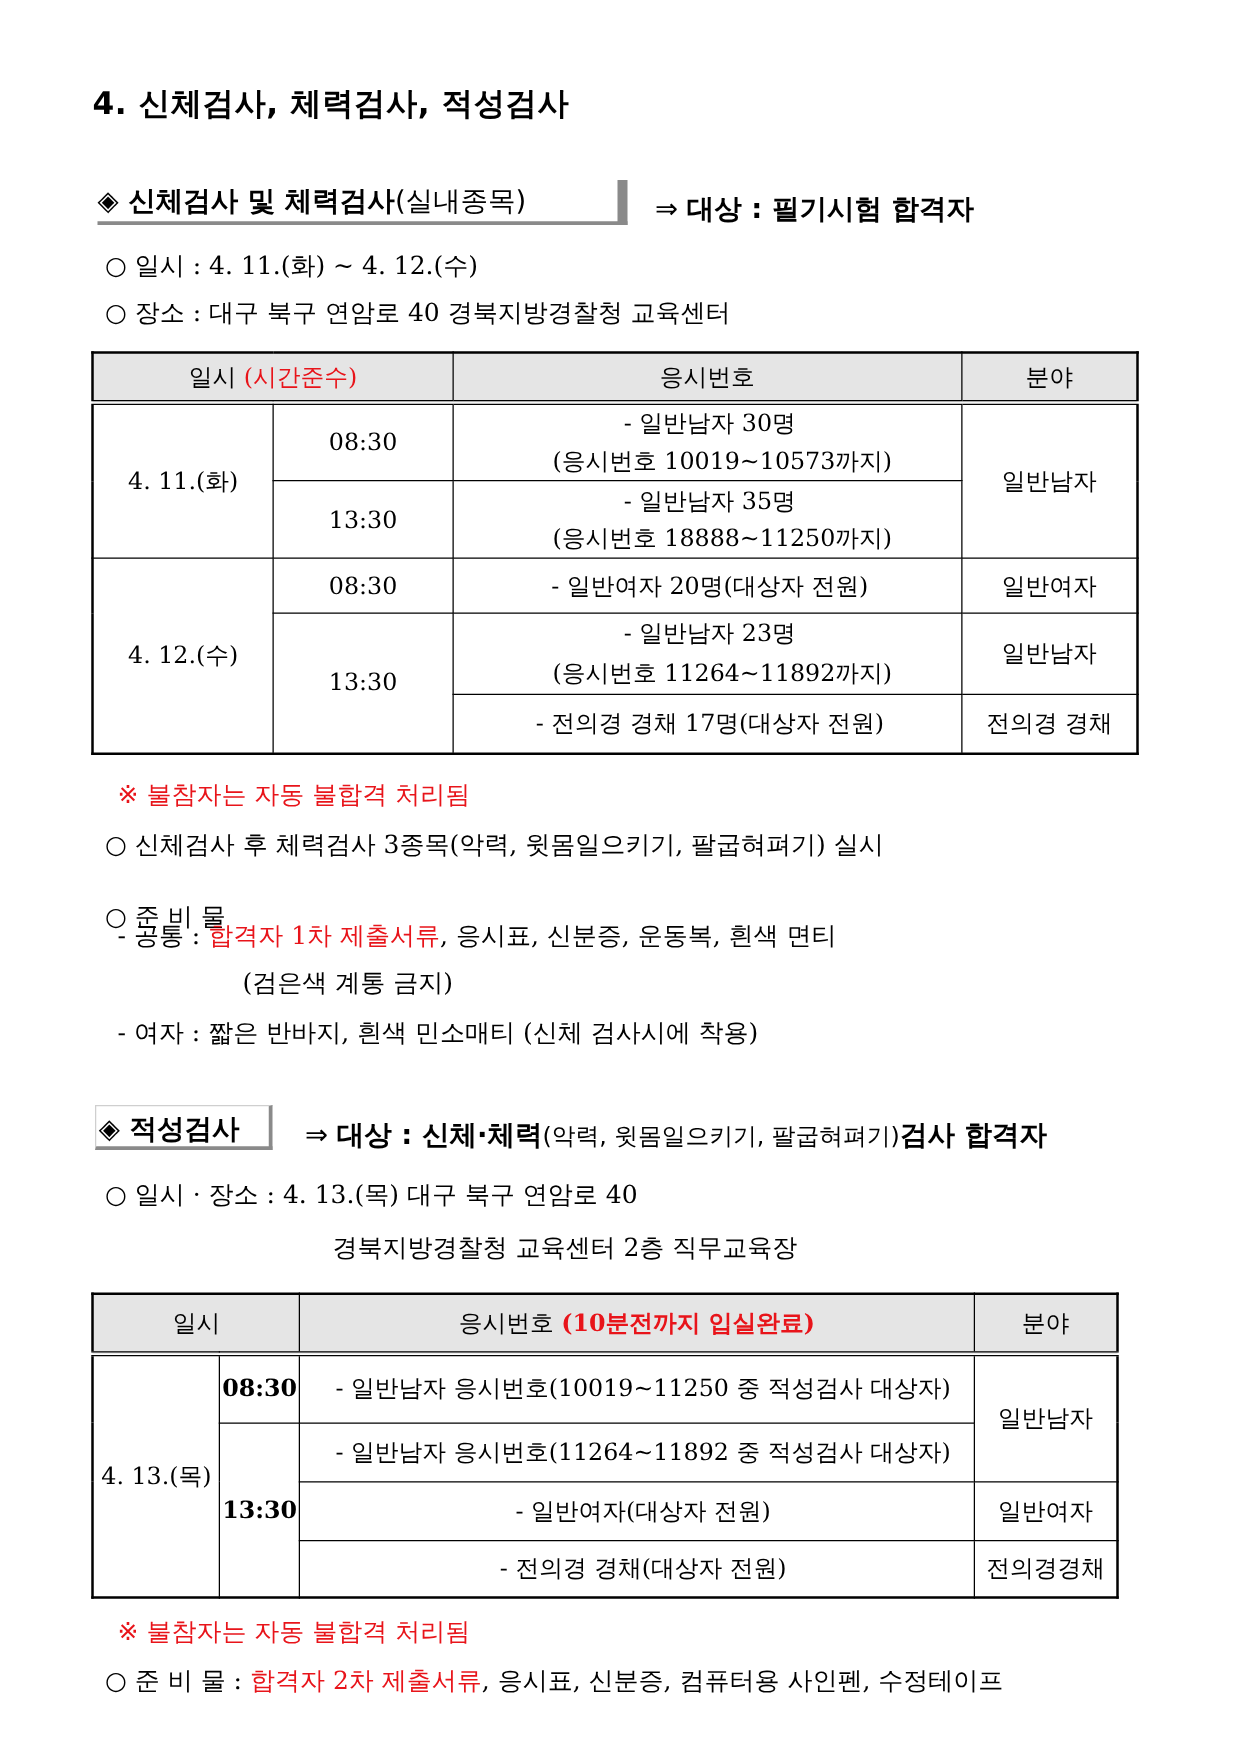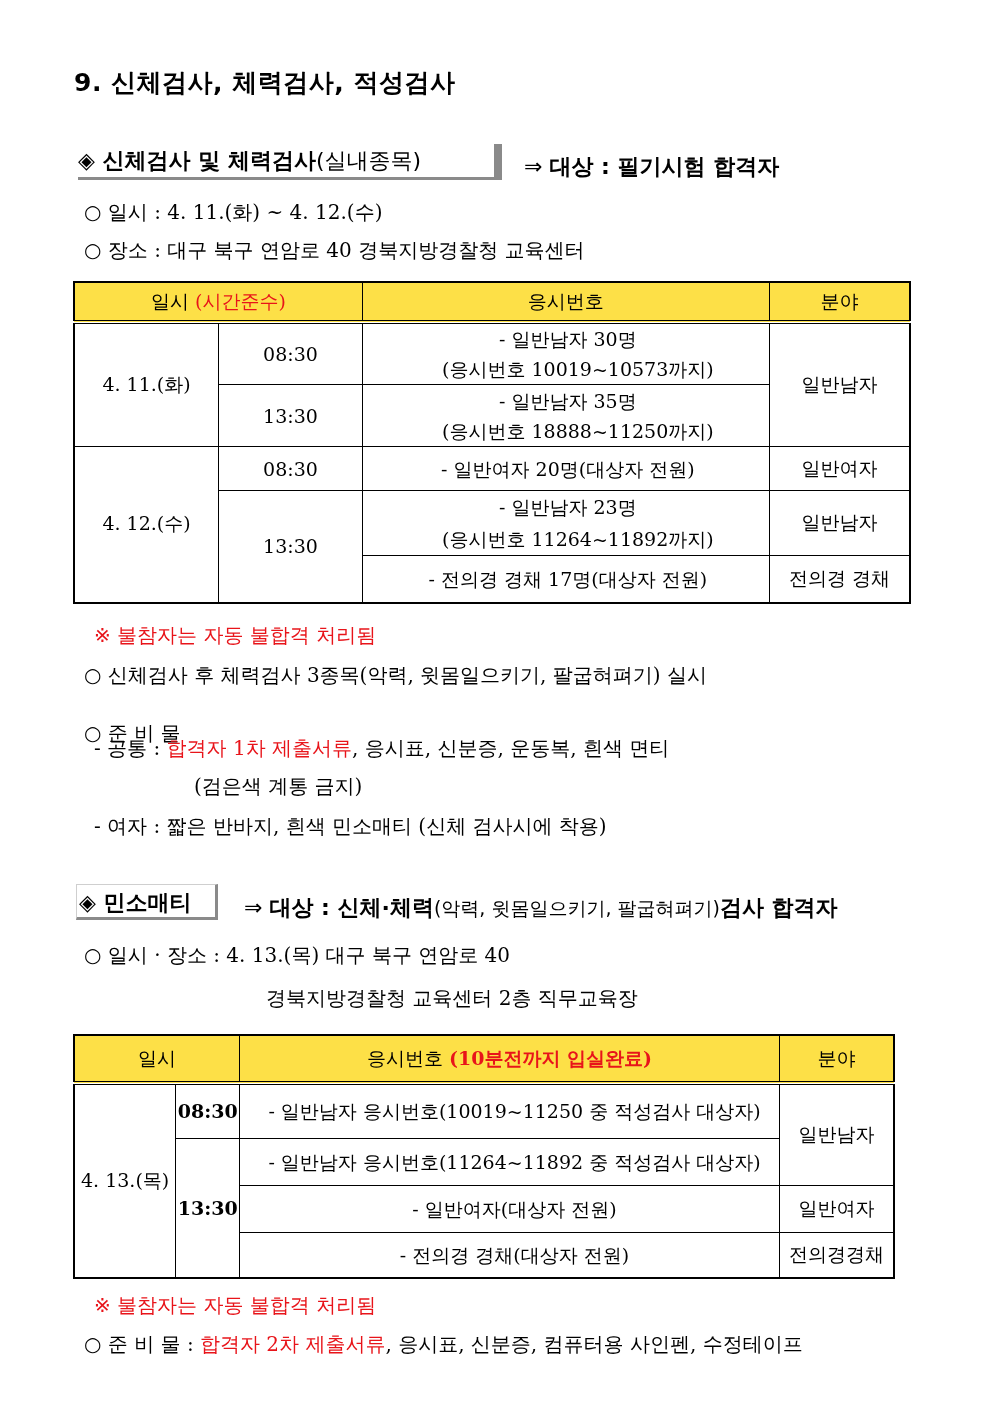--- a/index.html
+++ b/index.html
@@ -22,36 +22,36 @@
   }
   .secbox1 .lbl { position: absolute; left: 0; top: 2px; font-size: 22px; font-weight: bold; white-space: nowrap; }
   .secbox1 .lbl small { font-size: 22px; font-weight: normal; }
   .target1 { left: 524px; top: 152px; font-size: 22px; white-space: nowrap; }
   .target1 b { font-weight: bold; }
 
   .line { font-size: 20px; white-space: nowrap; }
 
   table.t { position: absolute; border-collapse: collapse; border: 2px solid #000; font-size: 19px; }
   table.t td, table.t th { border: 1px solid #000; padding: 0; text-align: center; vertical-align: middle; }
-  table.t thead th { background: #fde047; font-weight: normal; border-bottom: 4px double #000; margin-top: 48px; }
+  table.t thead th { background: #e5e5e5; font-weight: normal; border-bottom: 4px double #000; margin-top: 48px; }
   table.t td.left { text-align: center; padding-left: 4px; line-height: 32px; }
 
   .secbox2 {
     left: 76px; top: 884px; width: 142px; height: 36px;
     border: 1px solid #cfcfcf; border-bottom: 3px solid #8a8a8a; border-right: 3px solid #8a8a8a;
     box-sizing: border-box; background:#fff;
   }
   .secbox2 .lbl { position: absolute; left: 2px; top: 3px; font-size: 22px; font-weight: bold; white-space: nowrap; }
   .target2 { left: 244px; top: 893px; font-size: 22px; white-space: nowrap; }
   .target2 small { font-size: 19px; }
 </style>
 </head>
 <body>
 
-<div class="abs title sans">9. 신체검사, 체력검사, 적성검사</div>
+<div class="abs title sans">4. 신체검사, 체력검사, 적성검사</div>
 
 <div class="abs secbox1 sans">
   <span class="lbl"><span>◈ 신체검사 및 체력검사</span><small>(실내종목)</small></span>
 </div>
 <div class="abs target1 sans">
   <span>⇒</span>
   <b>대상 : 필기시험 합격자</b>
 </div>
 <div class="abs line" style="left:84px; top:199px;">○ 일시 : 4. 11.(화) ~ 4. 12.(수)</div>
 <div class="abs line" style="left:84px; top:237px;">○ 장소 : 대구 북구 연암로 40 경북지방경찰청 교육센터</div>
@@ -111,21 +111,21 @@
 <div class="abs line sans red" style="left:94px; top:622px;">※ 불참자는 자동 불합격 처리됨</div>
 <div class="abs line" style="left:84px; top:662px;">○ 신체검사 후 체력검사 3종목(악력, 윗몸일으키기, 팔굽혀펴기) 실시</div>
 <div class="abs line" style="left:84px; top:720px;">○ 준 비 물</div>
 <div class="abs line" style="left:94px; top:735px;">
   <span>- 공통 : </span><span class="red">합격자 1차 제출서류</span><span>, 응시표, 신분증, 운동복, 흰색 면티</span>
 </div>
 <div class="abs line" style="left:194px; top:773px;">(검은색 계통 금지)</div>
 <div class="abs line" style="left:94px; top:813px;">- 여자 : 짧은 반바지, 흰색 민소매티 (신체 검사시에 착용)</div>
 
 <div class="abs secbox2 sans">
-  <span class="lbl">◈ 민소매티</span>
+  <span class="lbl">◈ 적성검사</span>
 </div>
 <div class="abs target2 sans">
   <span>⇒</span>
   <b>대상 : 신체·체력</b><small>(악력, 윗몸일으키기, 팔굽혀펴기)</small><b>검사 합격자</b>
 </div>
 <div class="abs line" style="left:84px; top:942px;">○ 일시 · 장소 : 4. 13.(목) 대구 북구 연암로 40</div>
 <div class="abs line" style="left:266px; top:985px;">경북지방경찰청 교육센터 2층 직무교육장</div>
 
 <table class="t" style="left:73px; top:1034px; width:822px;">
   <colgroup>

